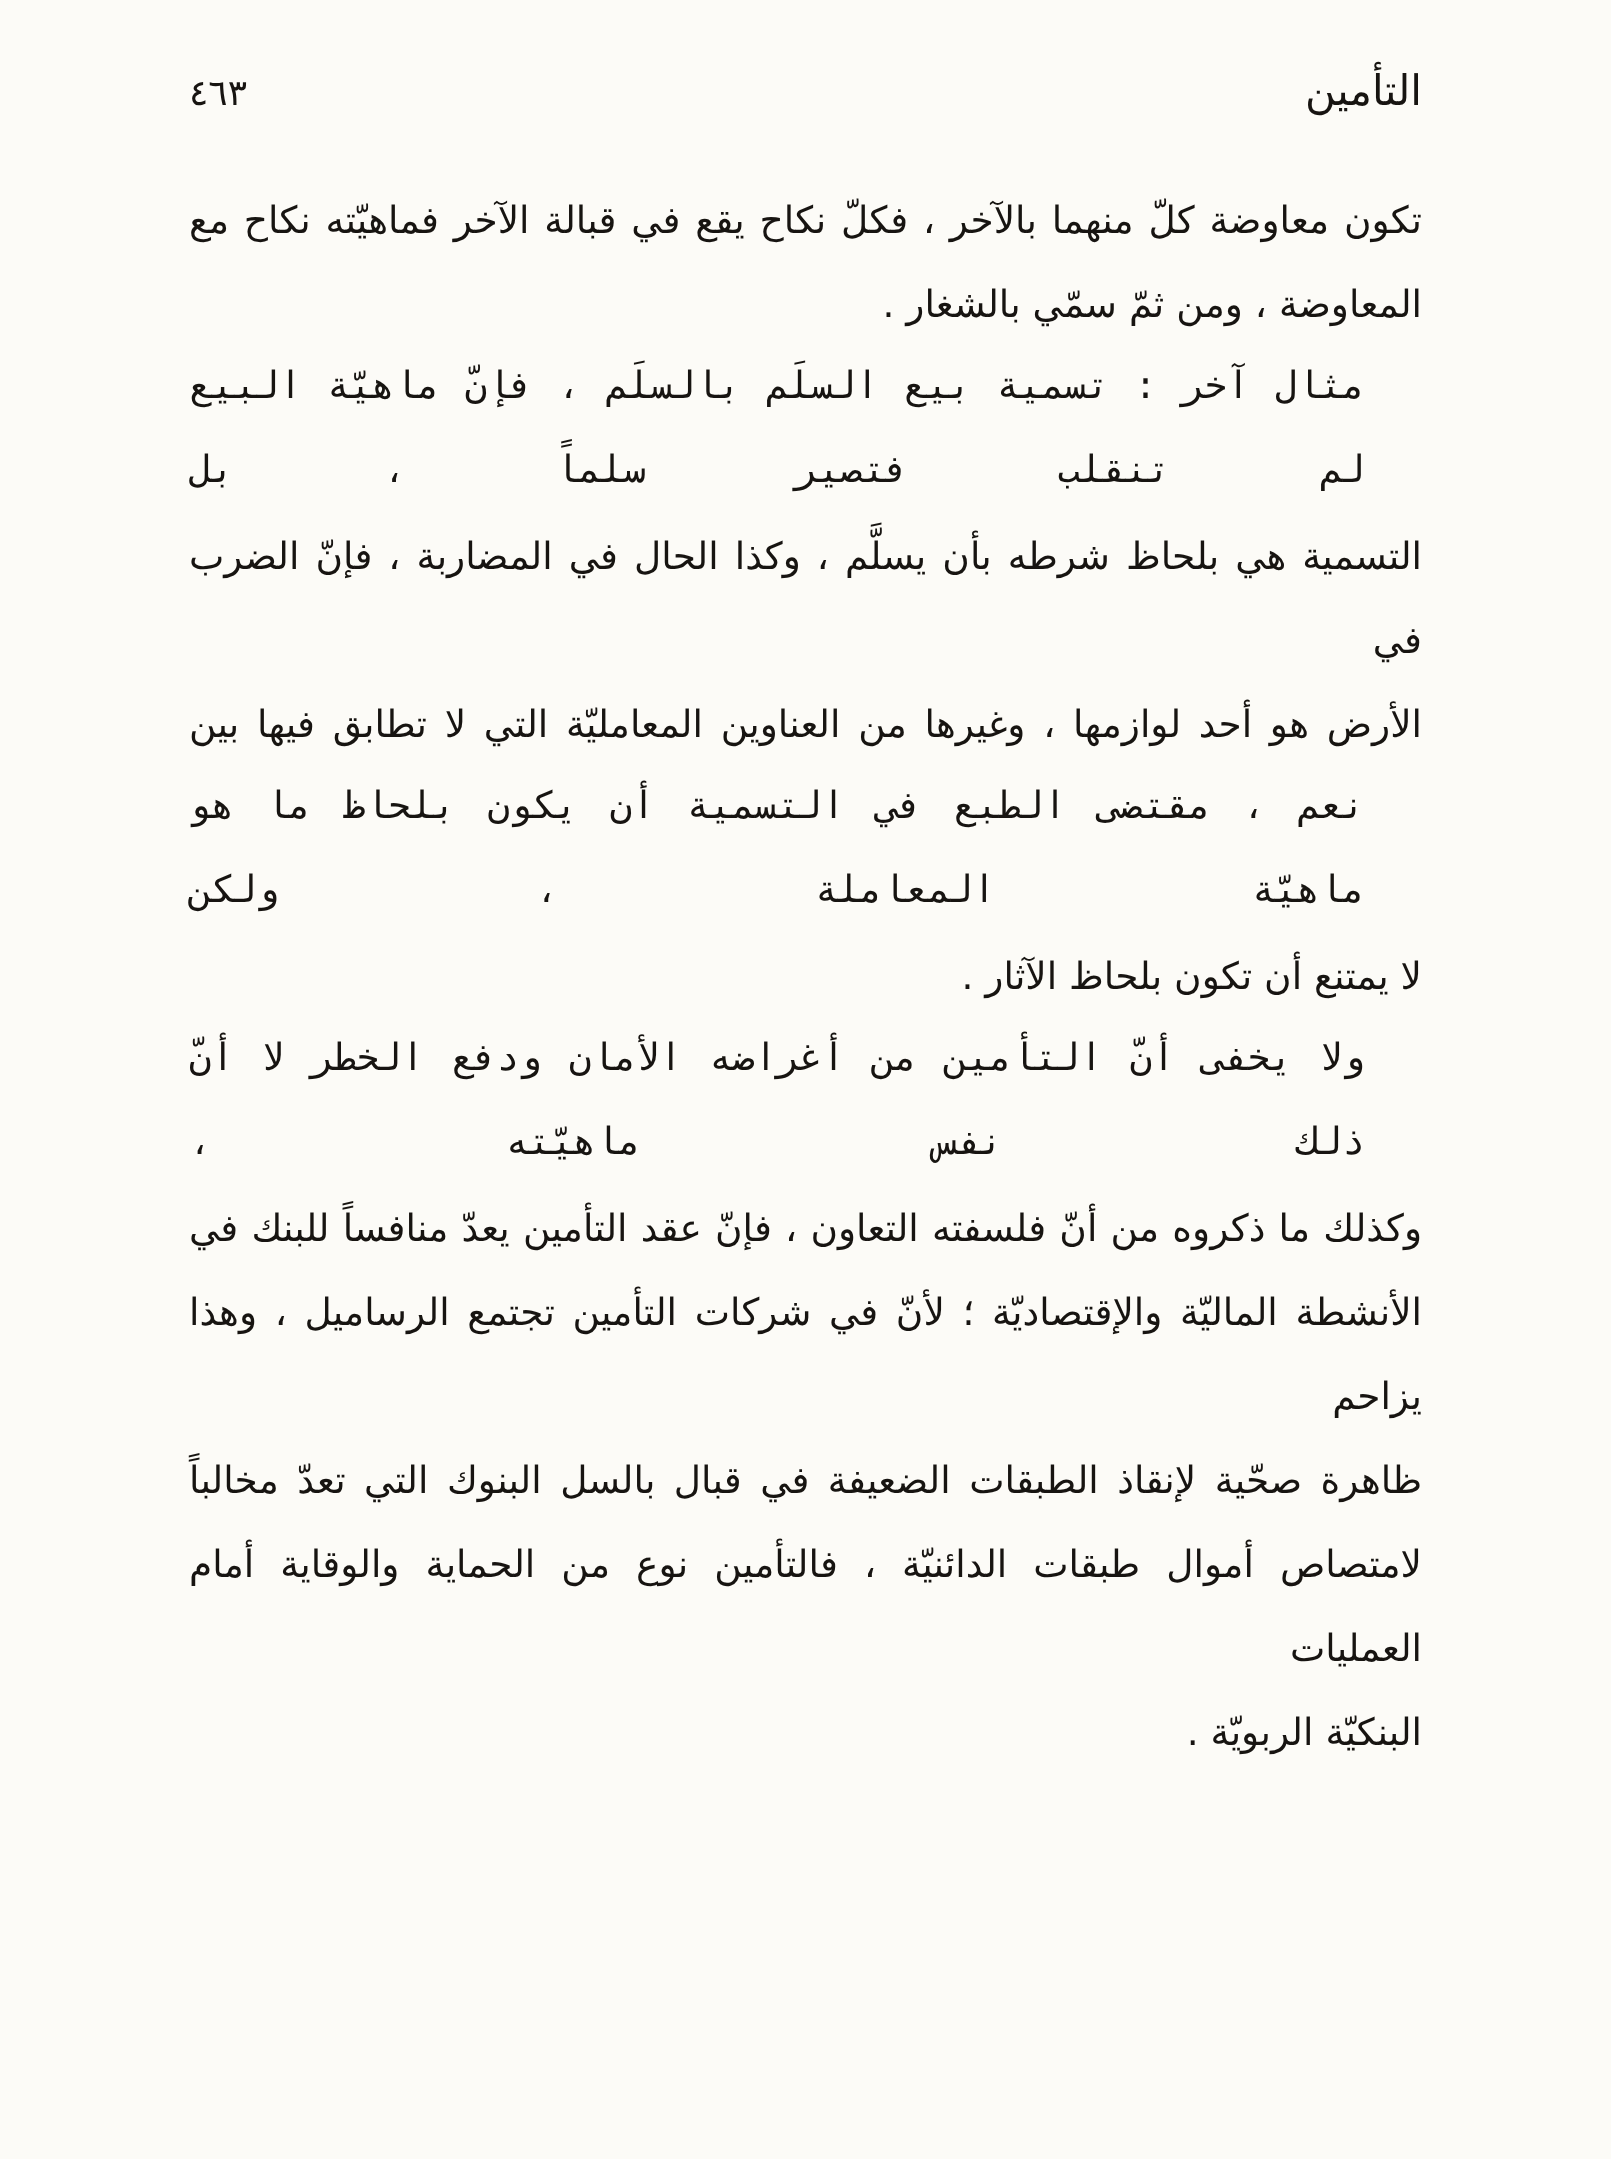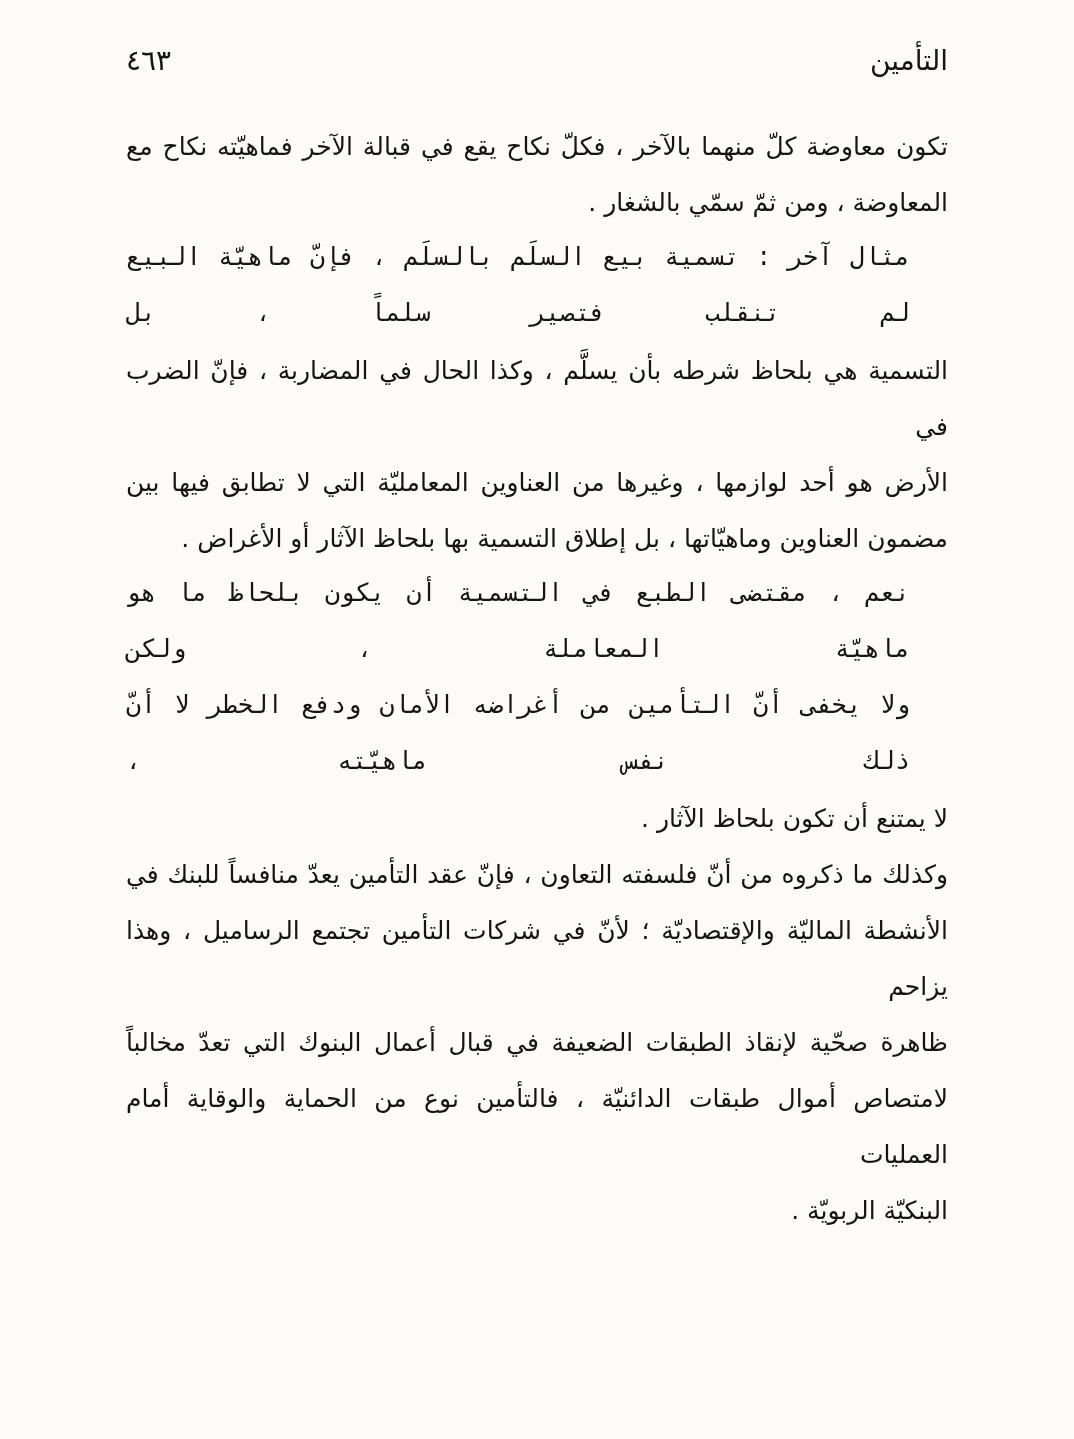--- a/index.html
+++ b/index.html
@@ -27,21 +27,21 @@
     align-items: baseline;
     direction: rtl;
   }
 
   .header-title {
     font-size: 28px;
     letter-spacing: 0;
   }
 
   .page-number {
-    font-size: 28px;
+    font-size: 24px;
   }
 
   .body {
     margin-top: 42px;
     direction: rtl;
     font-size: 25px;
     line-height: 56px;
     text-align: justify;
   }
 
@@ -67,23 +67,22 @@
   <div class="header">
     <span class="header-title">التأمين</span>
     <span class="page-number">٤٦٣</span>
   </div>
   <div class="body">
       <div class="line"><span>تكون معاوضة كلّ منهما بالآخر ، فكلّ نكاح يقع في قبالة الآخر فماهيّته نكاح مع</span></div>
       <div class="line end"><span>المعاوضة ، ومن ثمّ سمّي بالشغار .</span></div>
       <div class="line indent"><span>مثال آخر : تسمية بيع السلَم بالسلَم ، فإنّ ماهيّة البيع لم تنقلب فتصير سلماً ، بل</span></div>
       <div class="line"><span>التسمية هي بلحاظ شرطه بأن يسلَّم ، وكذا الحال في المضاربة ، فإنّ الضرب في</span></div>
       <div class="line"><span>الأرض هو أحد لوازمها ، وغيرها من العناوين المعامليّة التي لا تطابق فيها بين</span></div>
-      <div class="line end"><span>مضمون العناوين وماهيّاتها ، بل إطلاق التسمية بها بلحاظ الآثار أو الأغراض .</span></div>
       <div class="line indent"><span>نعم ، مقتضى الطبع في التسمية أن يكون بلحاظ ما هو ماهيّة المعاملة ، ولكن</span></div>
+      <div class="line end"><span>لا يمتنع أن تكون بلحاظ الآثار .</span></div>
       <div class="line indent"><span>ولا يخفى أنّ التأمين من أغراضه الأمان ودفع الخطر لا أنّ ذلك نفس ماهيّته ،</span></div>
-      <div class="line end"><span>لا يمتنع أن تكون بلحاظ الآثار .</span></div>
       <div class="line"><span>وكذلك ما ذكروه من أنّ فلسفته التعاون ، فإنّ عقد التأمين يعدّ منافساً للبنك في</span></div>
       <div class="line"><span>الأنشطة الماليّة والإقتصاديّة ؛ لأنّ في شركات التأمين تجتمع الرساميل ، وهذا يزاحم</span></div>
-      <div class="line"><span>ظاهرة صحّية لإنقاذ الطبقات الضعيفة في قبال أعمال البنوك التي تعدّ مخالباً</span></div>
+      <div class="line"><span>ظاهرة صحّية لإنقاذ الطبقات الضعيفة في قبال بالسل البنوك التي تعدّ مخالباً</span></div>
       <div class="line"><span>لامتصاص أموال طبقات الدائنيّة ، فالتأمين نوع من الحماية والوقاية أمام العمليات</span></div>
       <div class="line end"><span>البنكيّة الربويّة .</span></div>
     </div>
 </div>
 
 </body></html>

